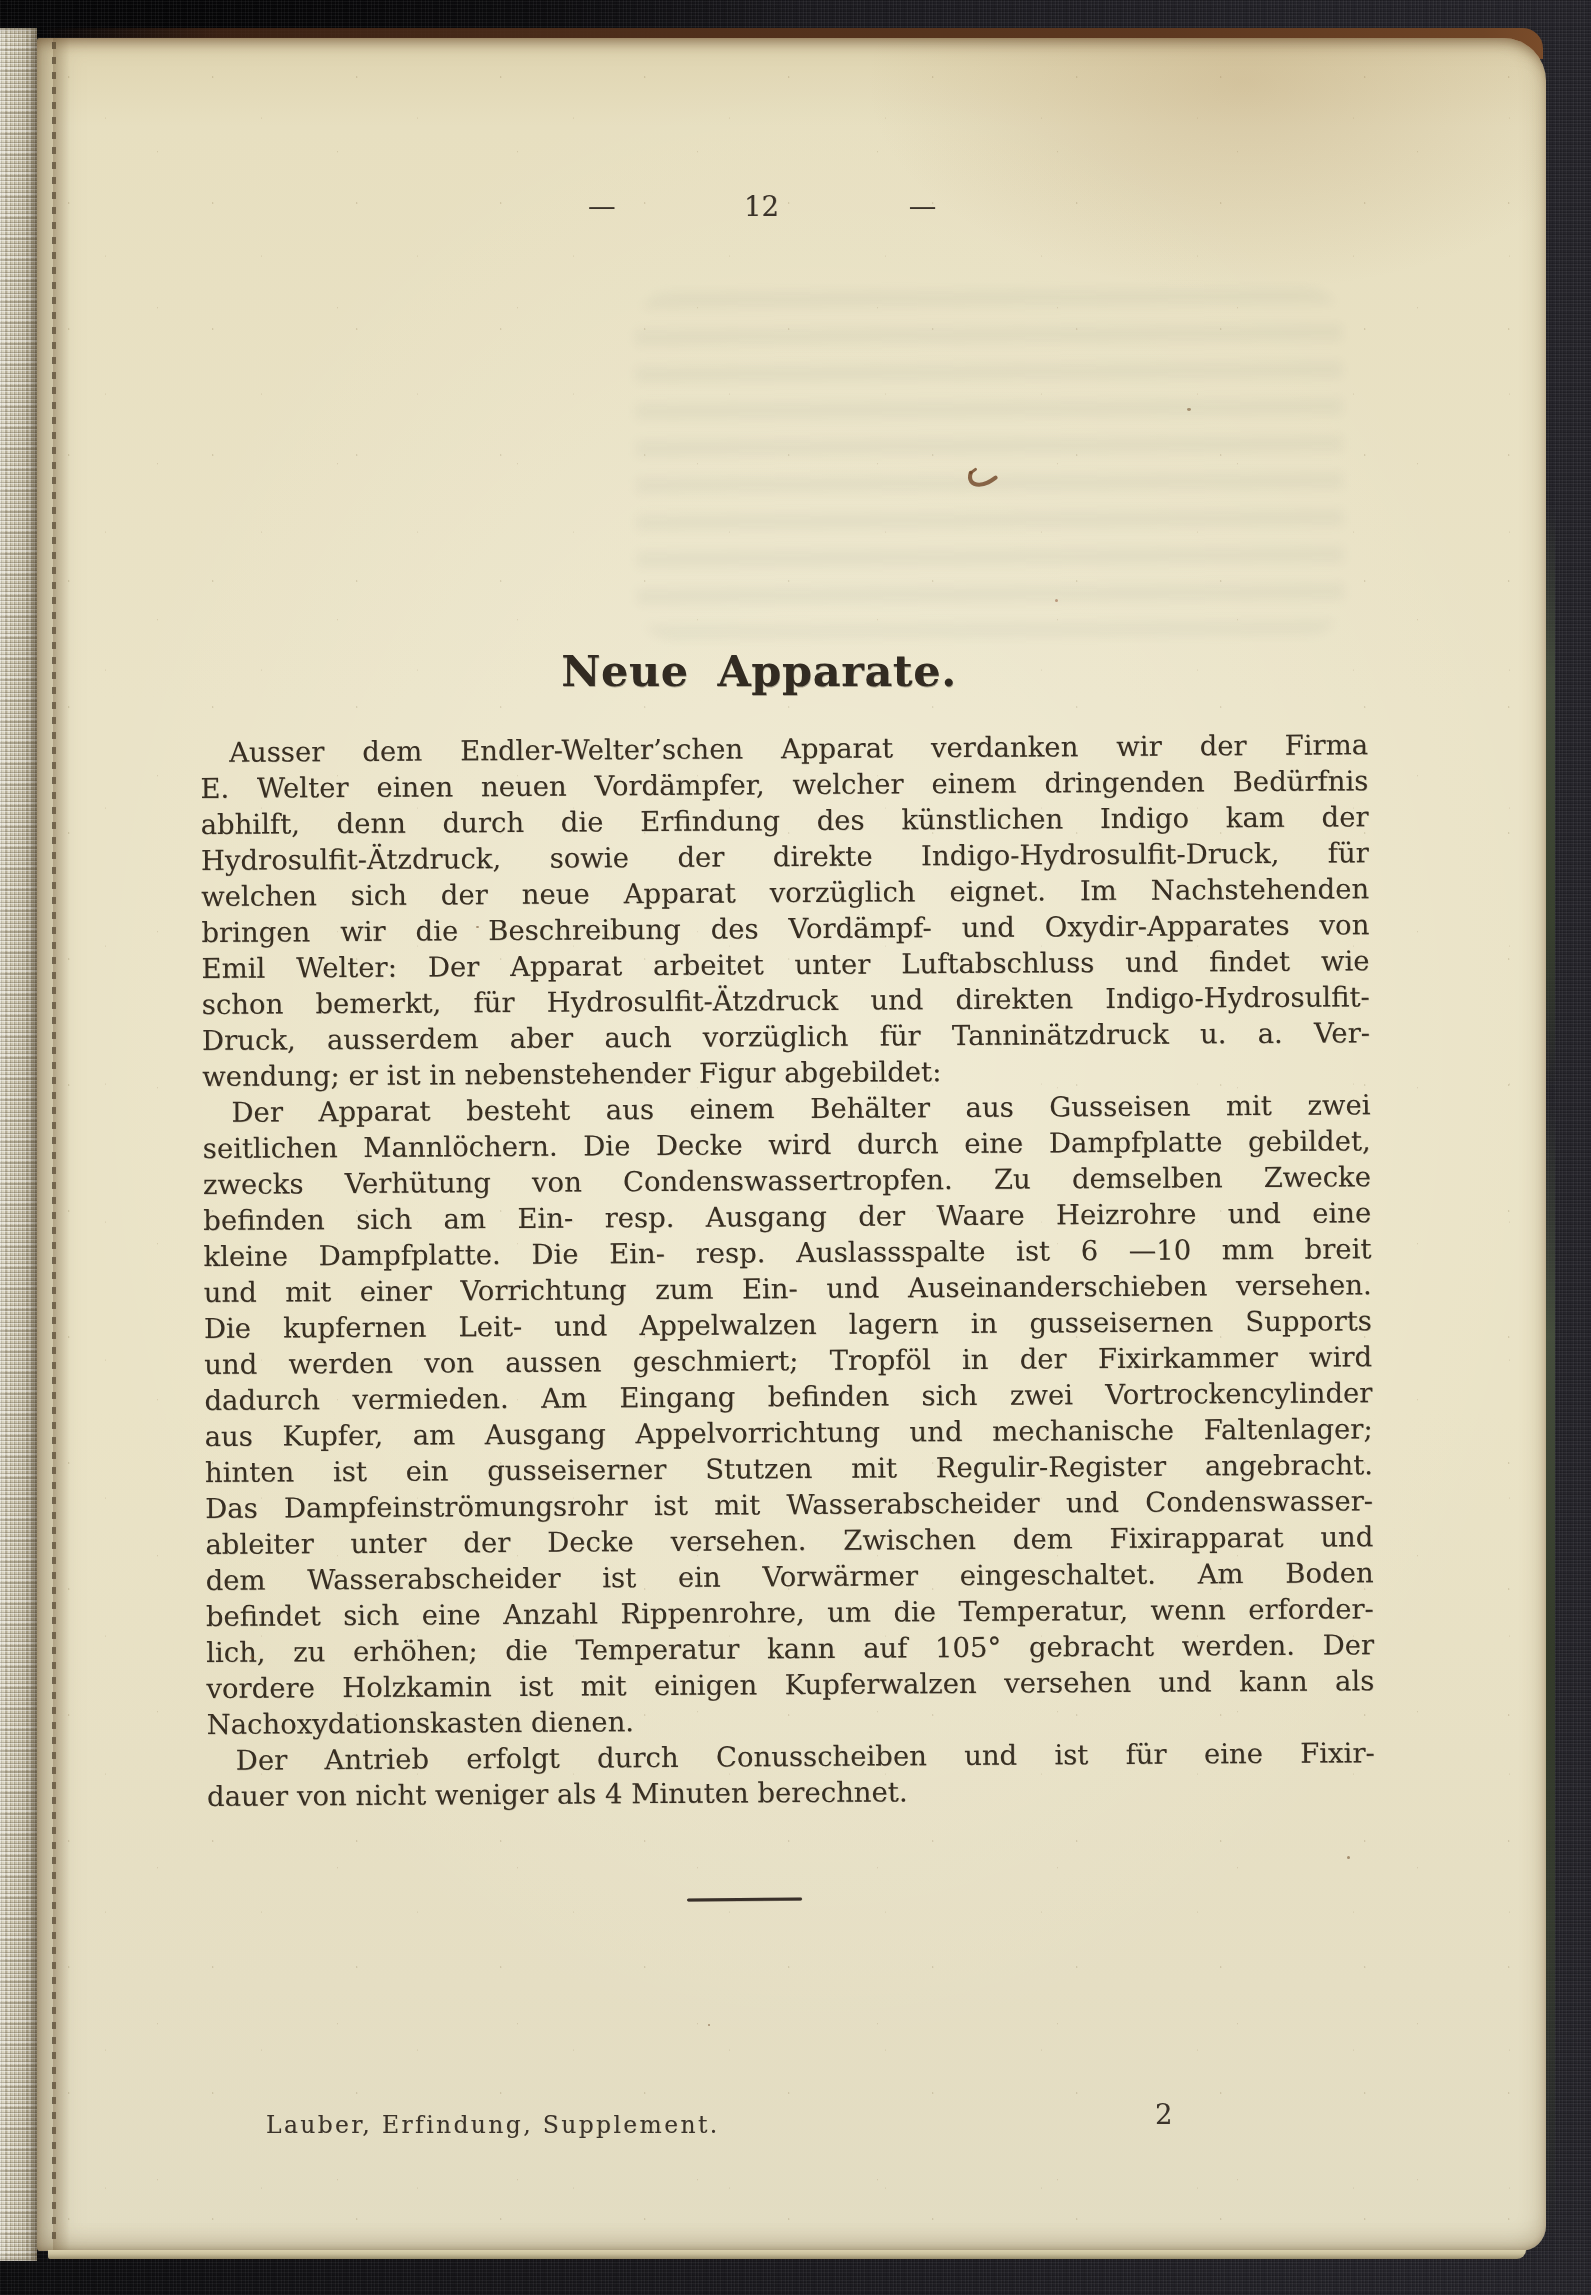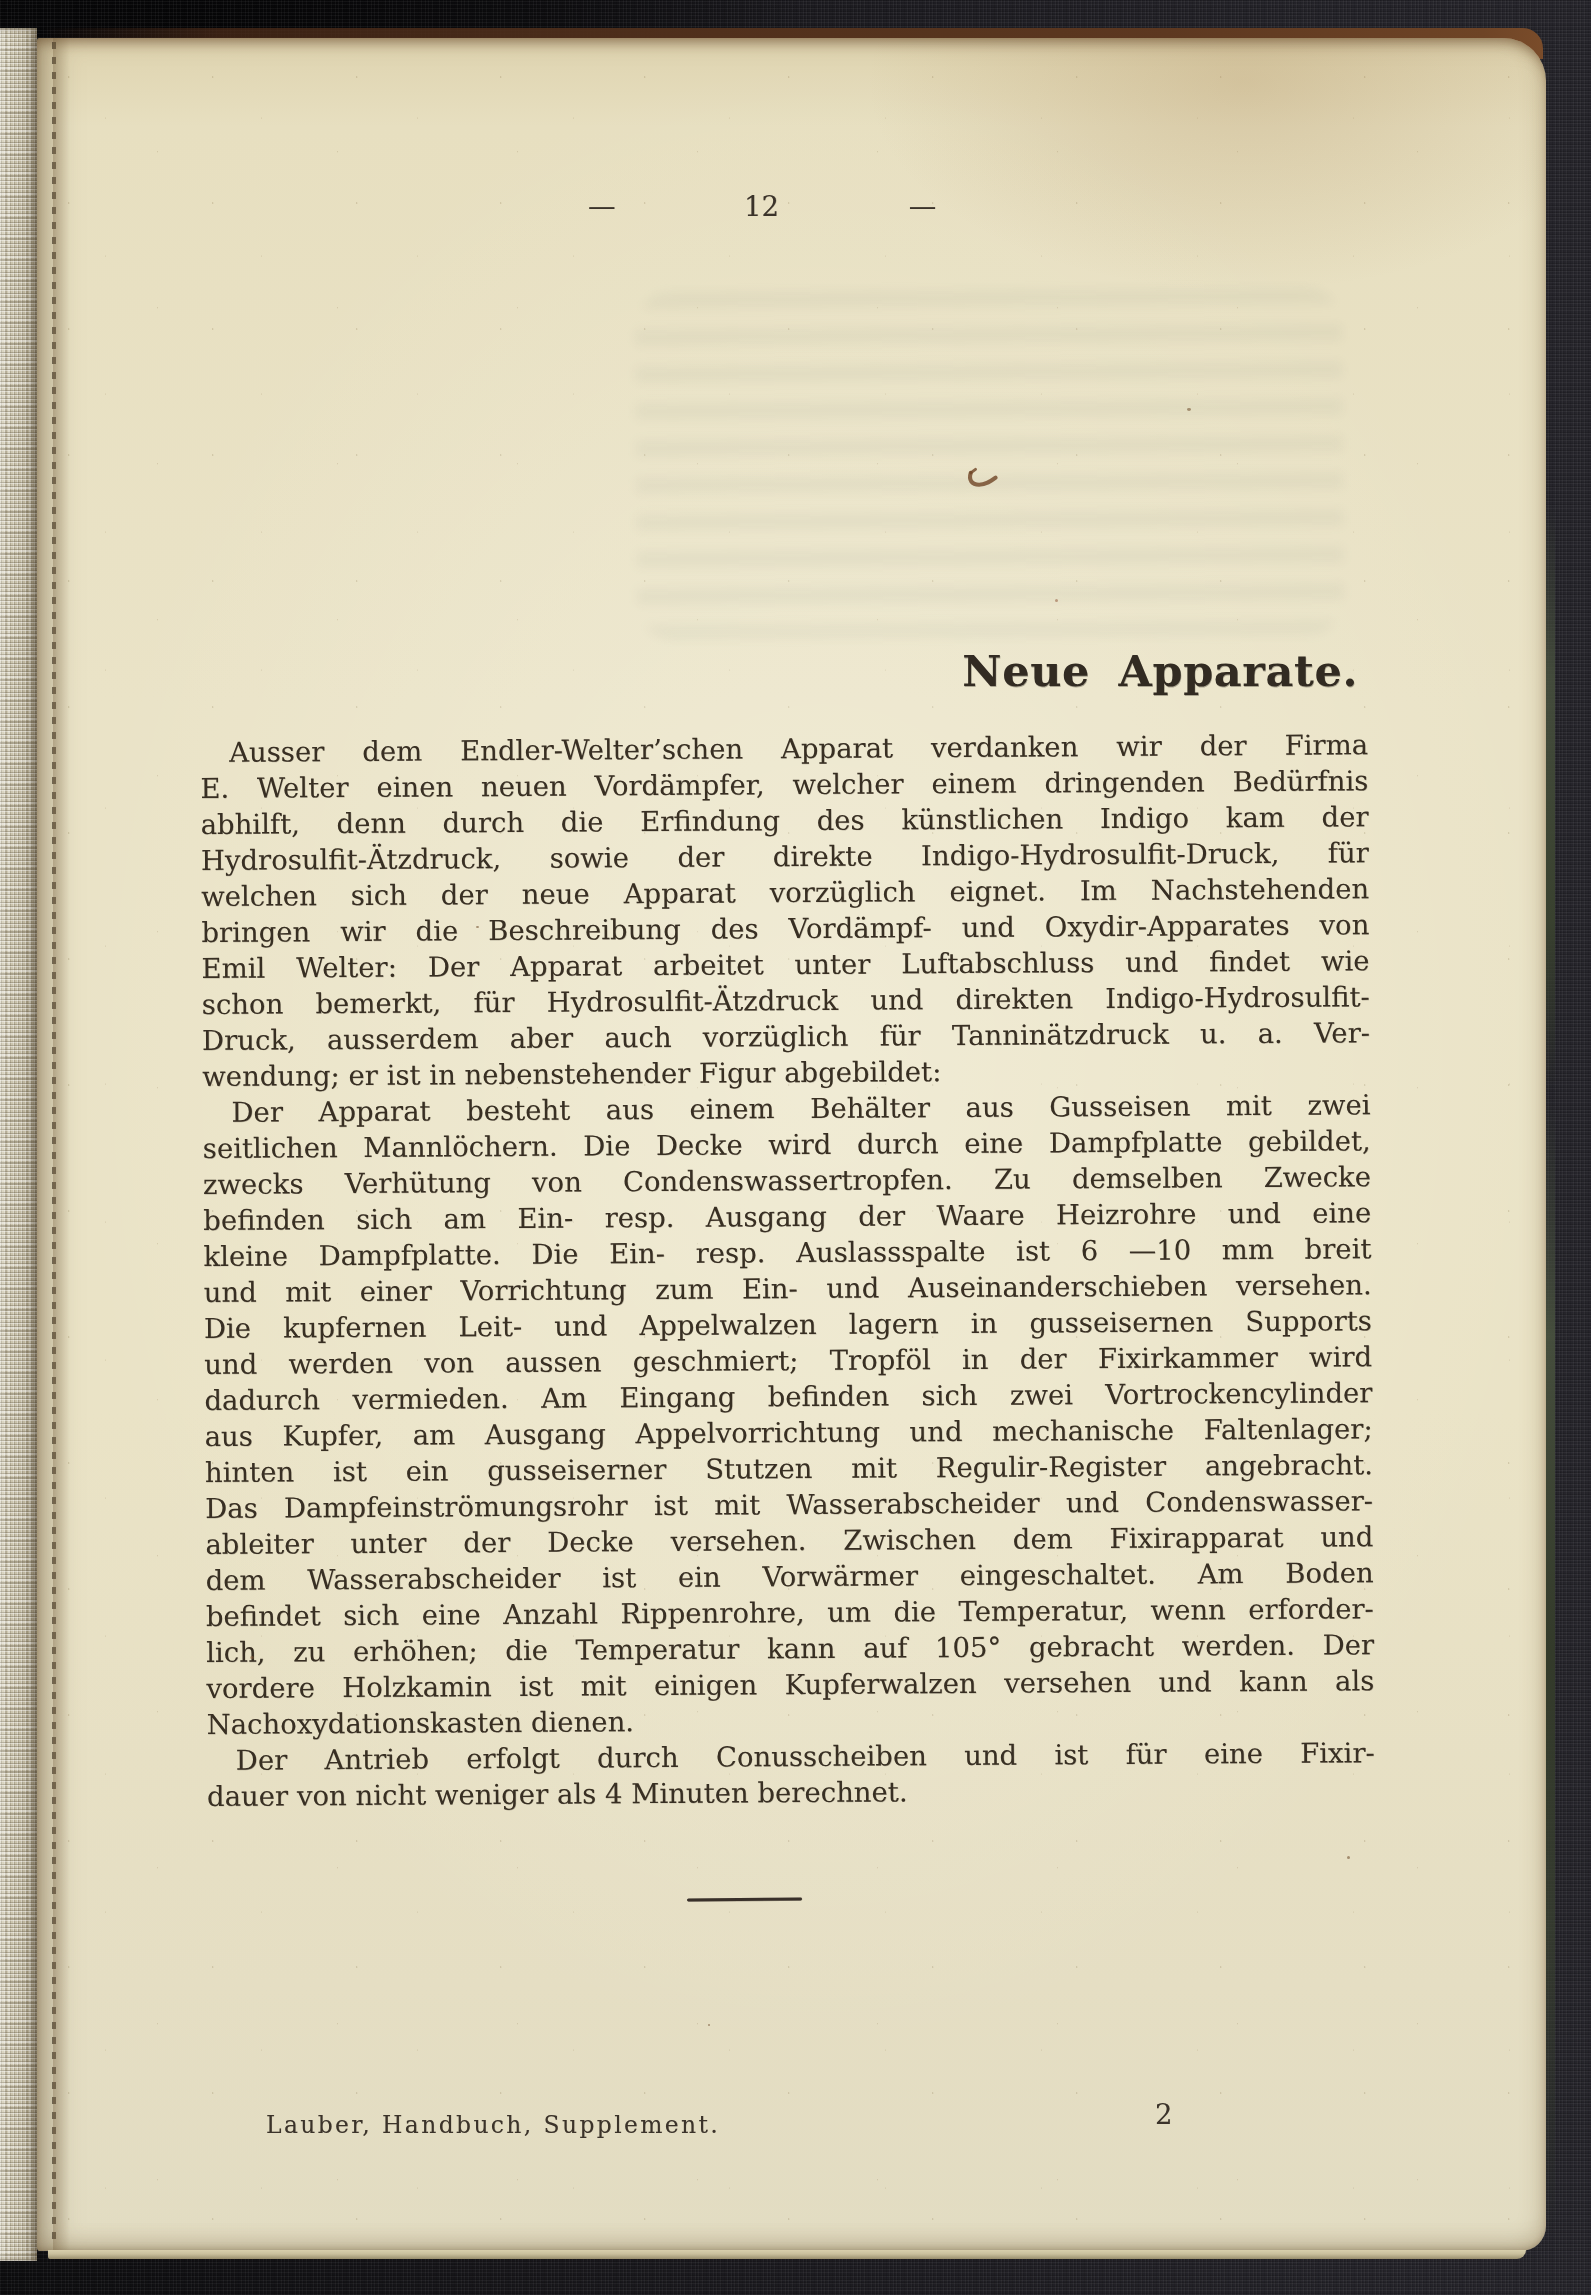--- a/index.html
+++ b/index.html
@@ -76,21 +76,21 @@
   .print{color:#372e23;}
   .pageno{
     position:absolute;left:551px;top:152px;width:347px;
     display:flex;justify-content:space-between;align-items:center;
     font-size:27.5px;color:#3b332a;
     text-shadow:0.4px 0.4px 0 rgba(59,51,42,0.35);
   }
   .pageno .dash{letter-spacing:-1.2px;}
   .heading{
     position:absolute;left:123px;top:608px;width:1198px;
-    text-align:right;font-size:43px;font-weight:bold;color:#322b22;
+    text-align:center;font-size:43px;font-weight:bold;color:#322b22;
     letter-spacing:0.6px;word-spacing:13px;
     text-shadow:0.5px 0.5px 0 rgba(50,43,34,0.35);
   }
   .body-text{
     position:absolute;left:163px;top:696px;width:1168px;
     font-size:27.5px;line-height:36px;color:#382f23;
     transform:rotate(-0.38deg);transform-origin:0 0;
     text-shadow:0.4px 0.4px 0 rgba(56,47,35,0.30);
   }
   .body-text .line{text-align:justify;text-align-last:justify;white-space:normal;}
@@ -178,21 +178,21 @@
         <div class="line">befindet sich eine Anzahl Rippenrohre, um die Temperatur, wenn erforder-</div>
         <div class="line">lich, zu erhöhen; die Temperatur kann auf 105° gebracht werden. Der</div>
         <div class="line">vordere Holzkamin ist mit einigen Kupferwalzen versehen und kann als</div>
         <div class="line last">Nachoxydationskasten dienen.</div>
         <div class="line indent">Der Antrieb erfolgt durch Conusscheiben und ist für eine Fixir-</div>
         <div class="line last">dauer von nicht weniger als 4 Minuten berechnet.</div>
       </div>
 
     <div class="end-rule"></div>
 
-    <div class="footer-imprint">Lauber, Handbuch, Supplement.</div>
+    <div class="footer-imprint">Lauber, Erfindung, Supplement.</div>
     <div class="footer-signature">2</div>
 
     <span class="fleck">
       <svg width="40" height="26" viewBox="0 0 66 44">
         <path d="M14 10 C10 22, 16 30, 28 30 C40 30, 48 24, 56 18" fill="none" stroke="#6f4526" stroke-width="7" stroke-linecap="round" opacity="0.8"></path>
         <path d="M14 10 L22 4" fill="none" stroke="#6f4526" stroke-width="5" stroke-linecap="round" opacity="0.8"></path>
       </svg>
     </span>
 
     <span class="speck s1"></span>

